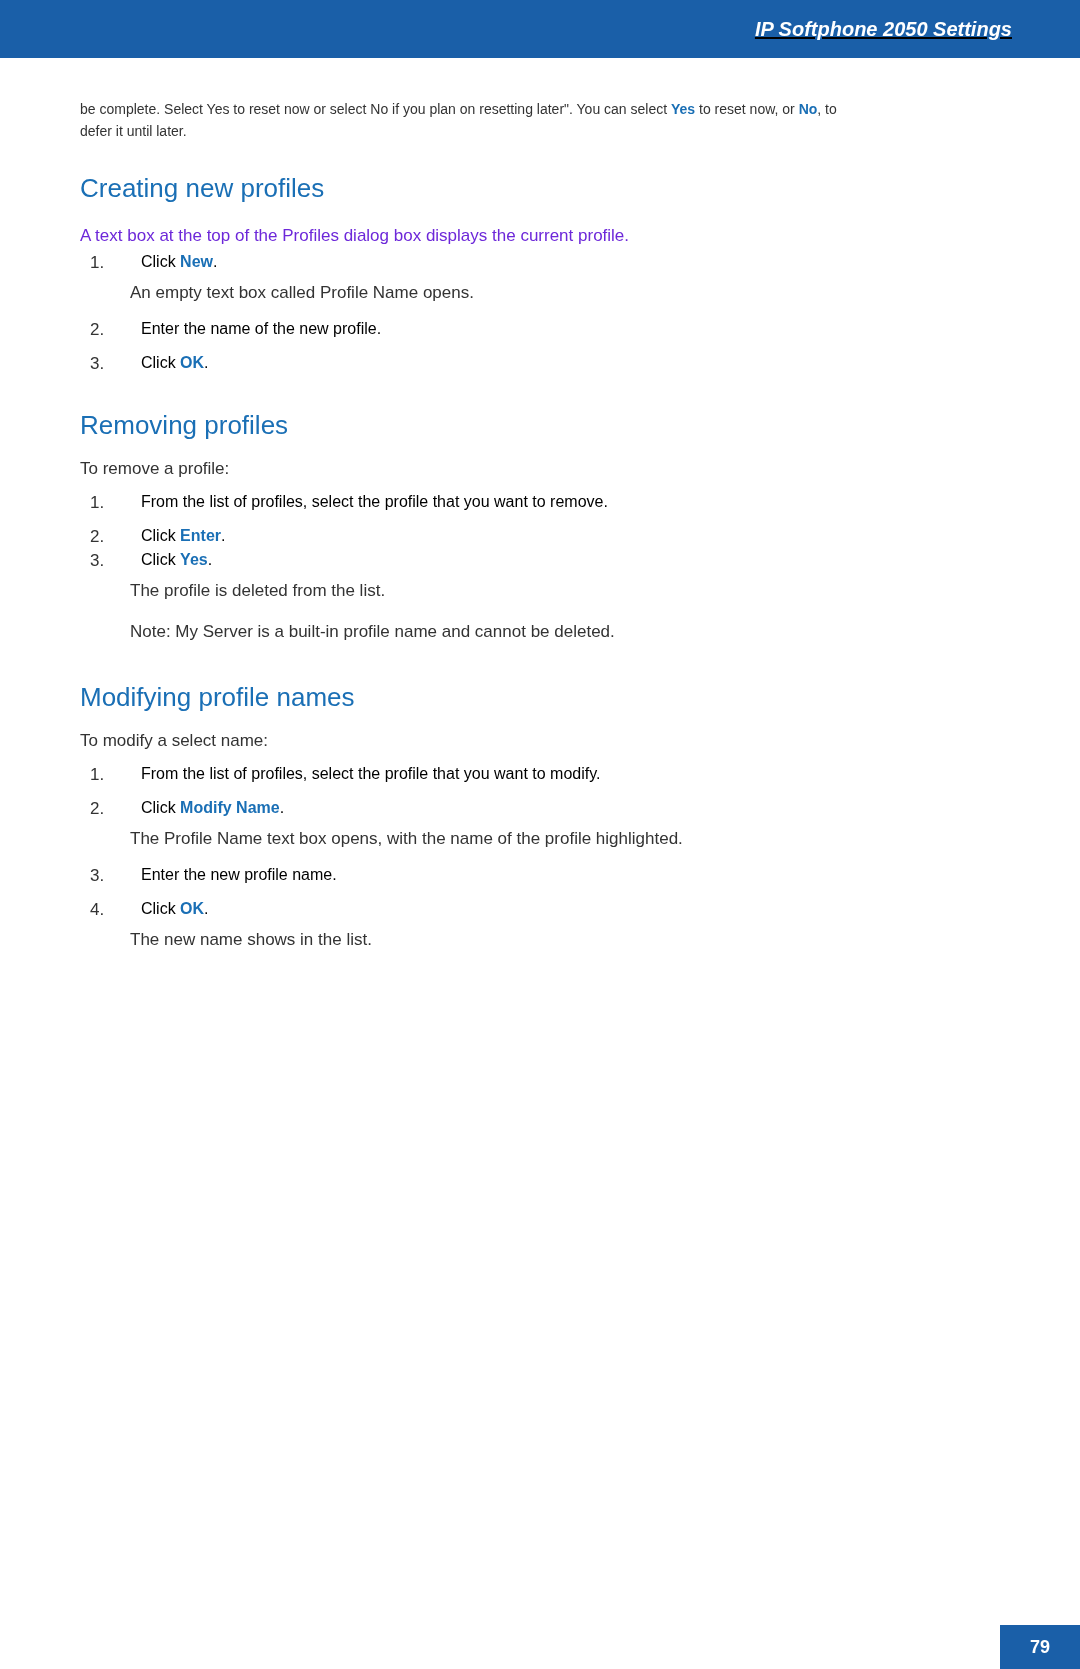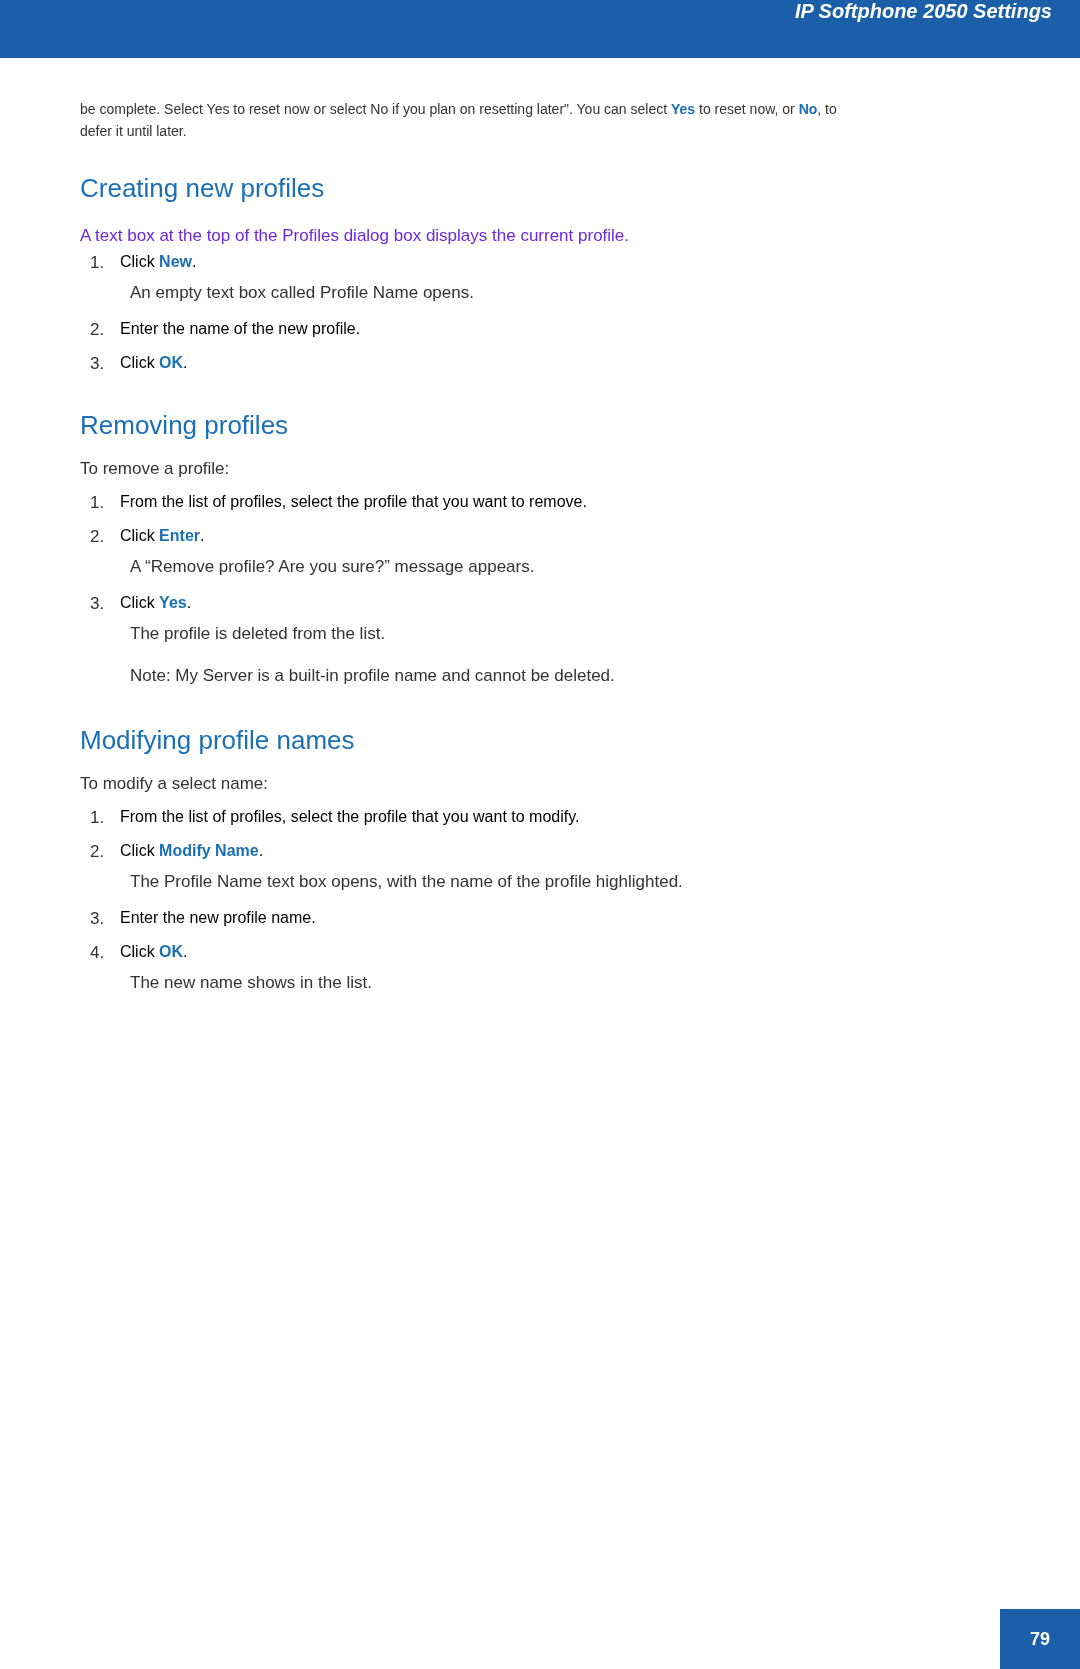--- a/index.html
+++ b/index.html
@@ -21,22 +21,24 @@
       min-height: 1669px;
       background: #ffffff;
       position: relative;
     }
 
     .header-bar {
       background: #1a5fa8;
       width: 100%;
       height: 58px;
       display: flex;
+      align-items: center;
       justify-content: flex-end;
-      padding-right: 28px;
+      padding-right: 68px;
+      text-decoration: underline;
     }
 
     .header-title {
       color: #ffffff;
       font-size: 20px;
       font-weight: bold;
       font-style: italic;
     }
 
     .content-area {
@@ -80,20 +82,21 @@
 
     .step-number {
       min-width: 40px;
       font-size: 17px;
       color: #333333;
       padding-left: 10px;
     }
 
     .step-content {
       flex: 1;
+      margin-left: 21px;
     }
 
     .step-sub {
       font-size: 17px;
       color: #333333;
       line-height: 1.6;
       margin-left: 50px;
       margin-top: 6px;
       margin-bottom: 14px;
     }
@@ -109,21 +112,21 @@
     .section-block {
       margin-bottom: 36px;
     }
 
     .footer-bar {
       position: absolute;
       bottom: 0;
       right: 0;
       background: #1a5fa8;
       width: 80px;
-      height: 60px;
+      height: 44px;
       display: flex;
       align-items: center;
       justify-content: center;
     }
 
     .page-number {
       color: #ffffff;
       font-size: 18px;
       font-weight: bold;
     }
@@ -179,21 +182,20 @@
           <span class="step-number">1.</span>
           <span class="step-content">From the list of profiles, select the profile that you want to remove.</span>
         </div>
       </div>
 
       <div>
         <div style="display:flex; align-items:flex-start; margin-bottom:4px;">
           <span class="step-number">2.</span>
           <span class="step-content">Click <a class="link-blue">Enter</a>.</span>
         </div>
-        <p class="step-sub">A “Remove profile? Are you sure?” message appears.</p>
       </div>
 
       <div>
         <div style="display:flex; align-items:flex-start; margin-bottom:4px;">
           <span class="step-number">3.</span>
           <span class="step-content">Click <a class="link-blue">Yes</a>.</span>
         </div>
         <p class="step-sub">The profile is deleted from the list.</p>
       </div>
 

